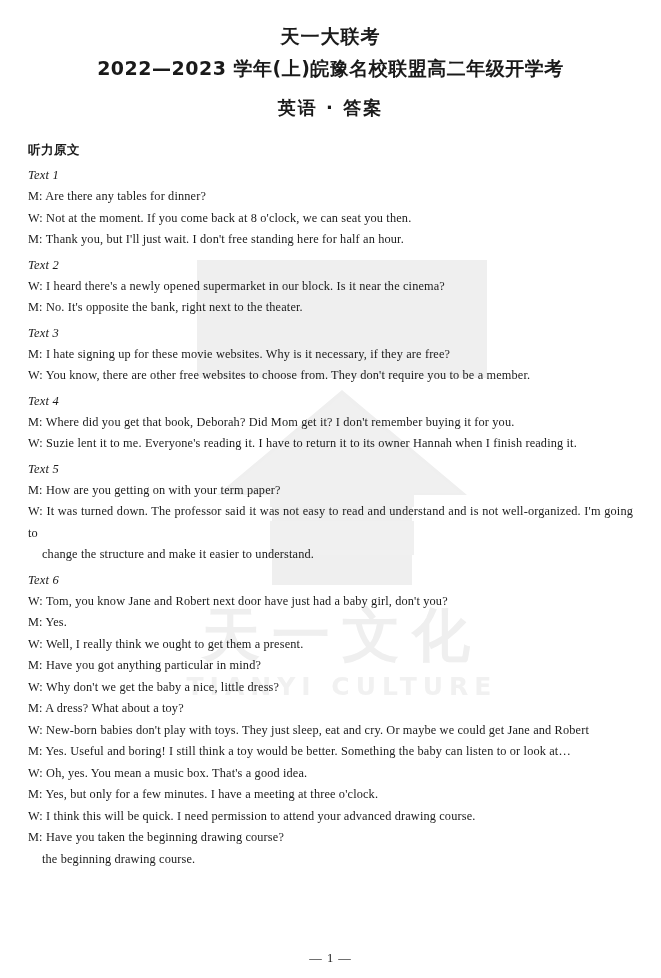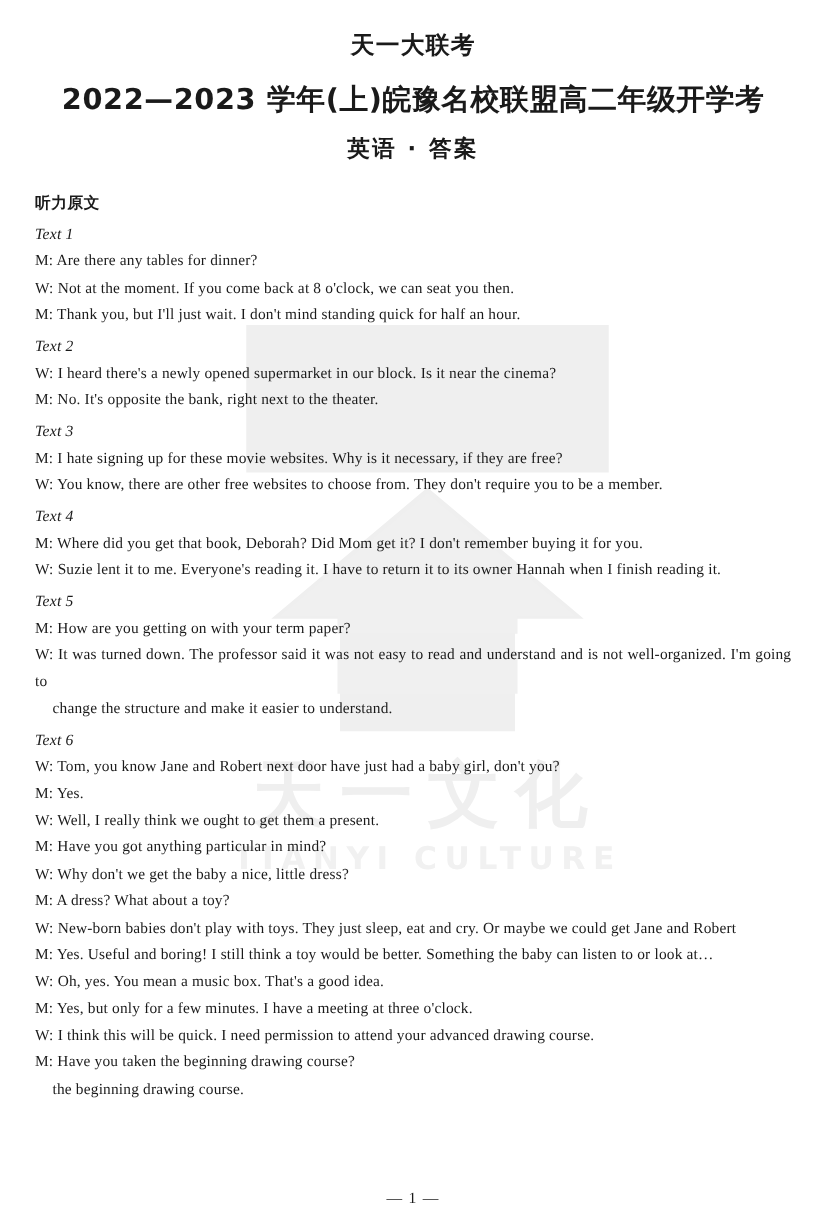--- a/index.html
+++ b/index.html
@@ -42,24 +42,23 @@
   .title-main {
     font-family: Liberation Sans, sans-serif;
     font-weight: bold;
     font-size: 19px;
     letter-spacing: 1px;
     line-height: 30px;
   }
   .title-sub {
     font-family: "DejaVu Sans", sans-serif;
     font-weight: bold;
-    font-size: 23px;
+    font-size: 19px;
     letter-spacing: 0.5px;
     line-height: 32px;
-    margin-top: 12px;
   }
   .title-third {
     font-family: "DejaVu Sans", sans-serif;
     font-weight: bold;
     font-size: 18px;
     letter-spacing: 2px;
     line-height: 40px;
     margin-top: 4px;
   }
 
@@ -133,21 +132,21 @@
     <div class="title-sub">2022—2023 学年(上)皖豫名校联盟高二年级开学考</div>
     <div class="title-third">英语 · 答案</div>
   </div>
 
   <div class="section-heading">听力原文</div>
 
   <div id="transcript-container">
       <div class="text-label">Text 1</div>
       <div class="line"><span class="spk">M:</span><span> </span><span>Are there any tables for dinner?</span></div>
       <div class="line"><span class="spk">W:</span><span> </span><span>Not at the moment. If you come back at 8 o'clock, we can seat you then.</span></div>
-      <div class="line"><span class="spk">M:</span><span> </span><span>Thank you, but I'll just wait. I don't mind standing quick for half an hour.</span></div>
+      <div class="line"><span class="spk">M:</span><span> </span><span>Thank you, but I'll just wait. I don't free standing here for half an hour.</span></div>
       <div class="text-label">Text 2</div>
       <div class="line"><span class="spk">W:</span><span> </span><span>I heard there's a newly opened supermarket in our block. Is it near the cinema?</span></div>
       <div class="line"><span class="spk">M:</span><span> </span><span>No. It's opposite the bank, right next to the theater.</span></div>
       <div class="text-label">Text 3</div>
       <div class="line"><span class="spk">M:</span><span> </span><span>I hate signing up for these movie websites. Why is it necessary, if they are free?</span></div>
       <div class="line"><span class="spk">W:</span><span> </span><span>You know, there are other free websites to choose from. They don't require you to be a member.</span></div>
       <div class="text-label">Text 4</div>
       <div class="line"><span class="spk">M:</span><span> </span><span>Where did you get that book, Deborah? Did Mom get it? I don't remember buying it for you.</span></div>
       <div class="line"><span class="spk">W:</span><span> </span><span>Suzie lent it to me. Everyone's reading it. I have to return it to its owner Hannah when I finish reading it.</span></div>
       <div class="text-label">Text 5</div>

